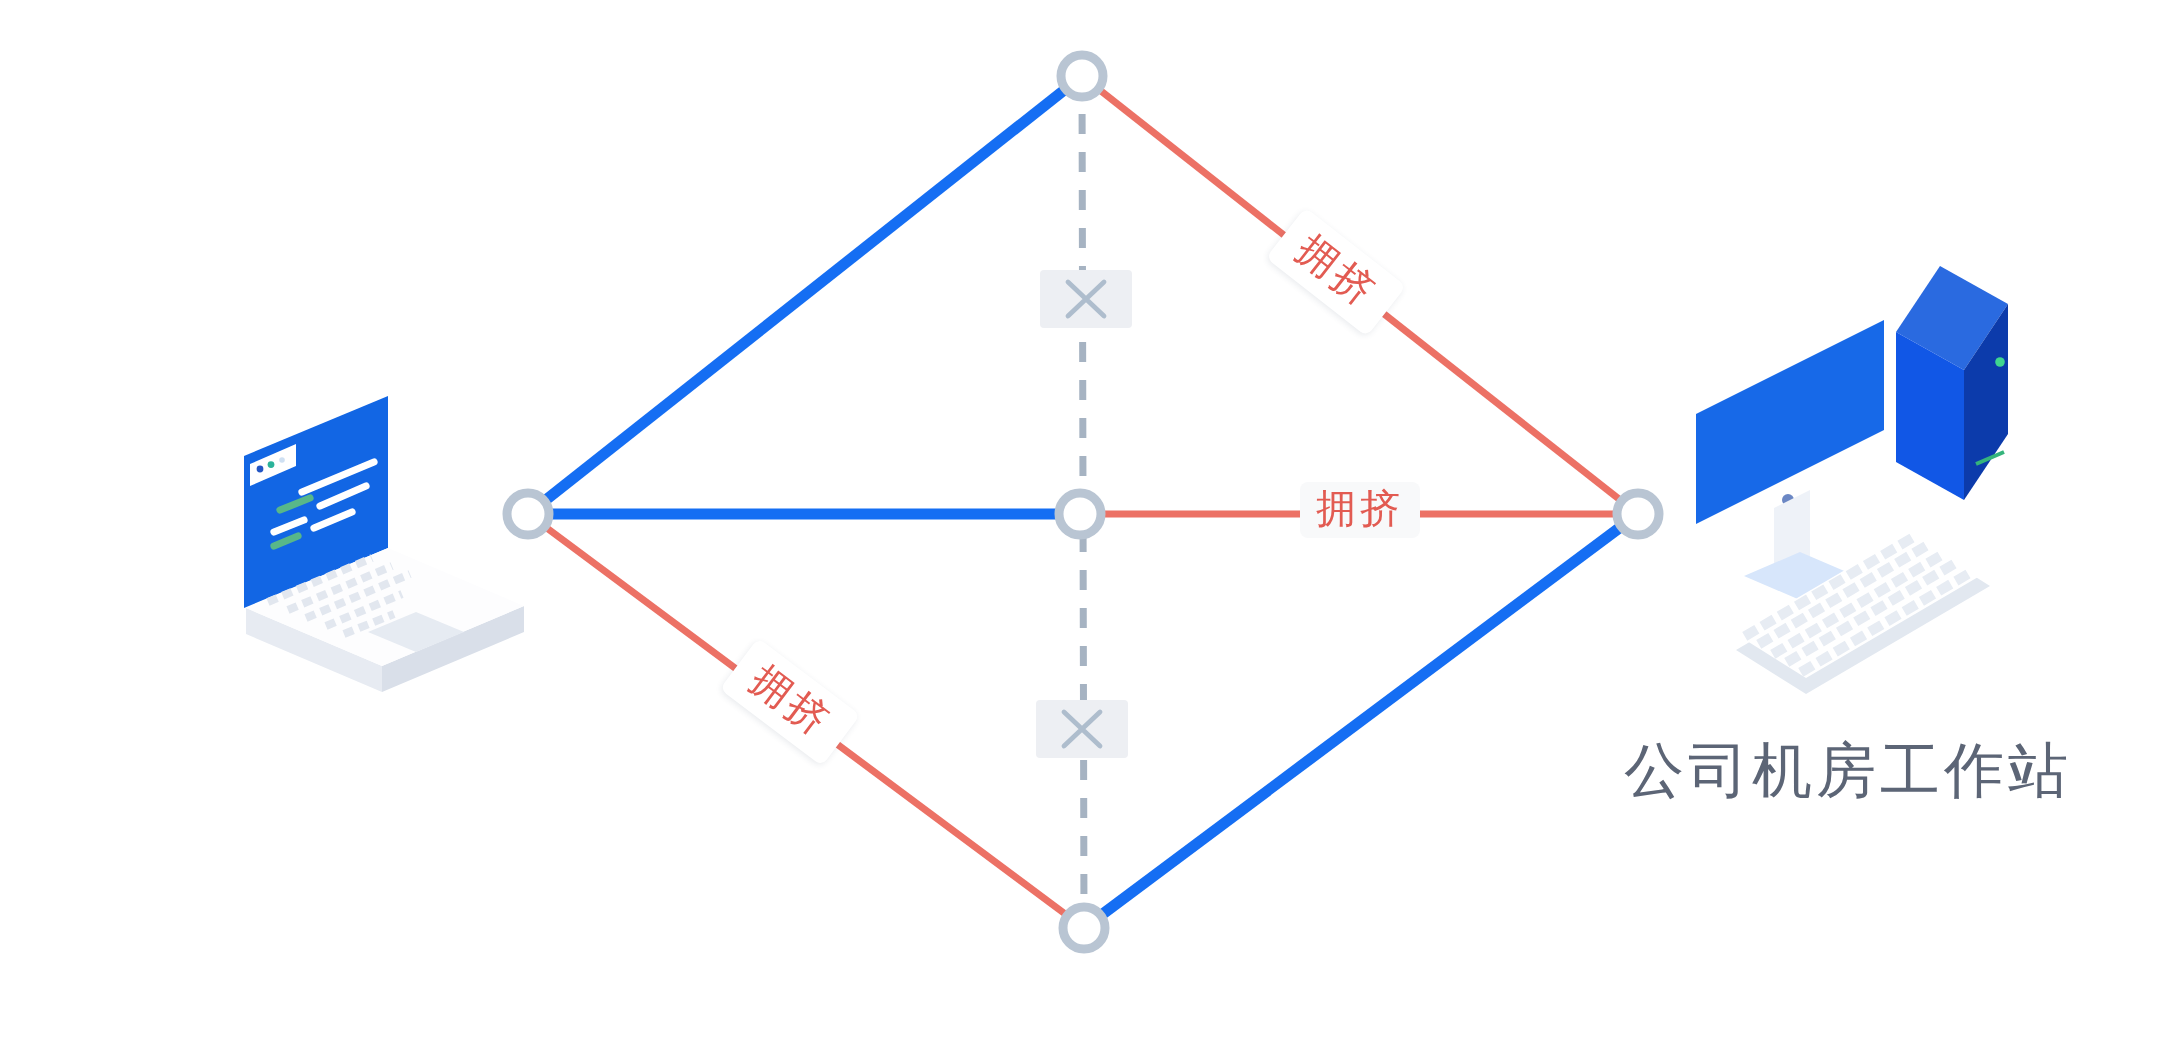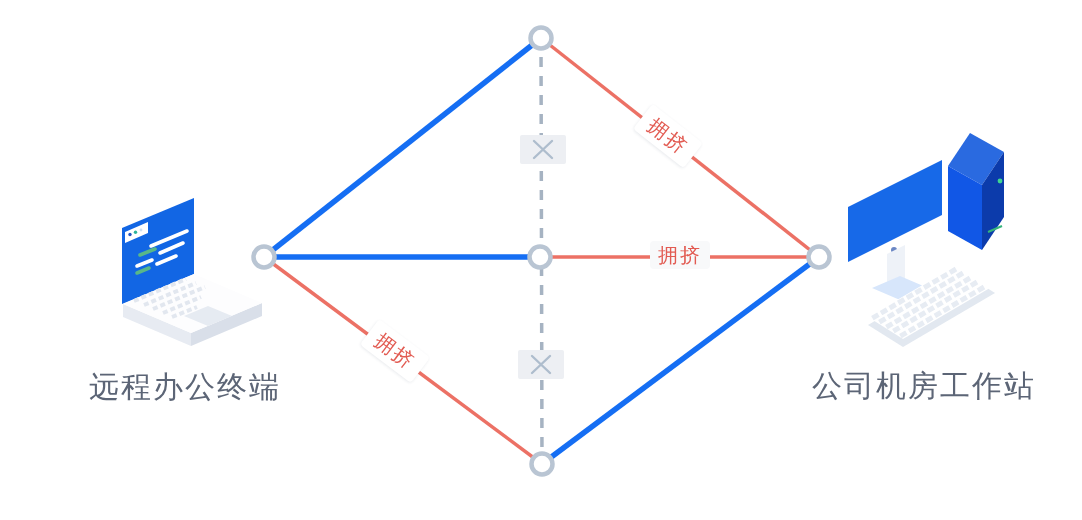--- a/index.html
+++ b/index.html
@@ -117,16 +117,15 @@
           <line x1="984" y1="287" x2="899" y2="337"></line>
         </g>
       </g>
     </g>
   </svg>
 
   <div class="pill" style="left:668px;top:136px;transform:translate(-50%,-50%) rotate(38deg);">拥挤</div>
   <div class="pill flat" style="left:680px;top:255px;transform:translate(-50%,-50%);">拥挤</div>
   <div class="pill" style="left:395px;top:351px;transform:translate(-50%,-50%) rotate(37deg);">拥挤</div>
 
-  <div class="caption" style="left:185px;top:387px;">远程办公终端</div>
   <div class="caption" style="left:924px;top:386px;">公司机房工作站</div>
 
 </div>
 
 </body></html>

